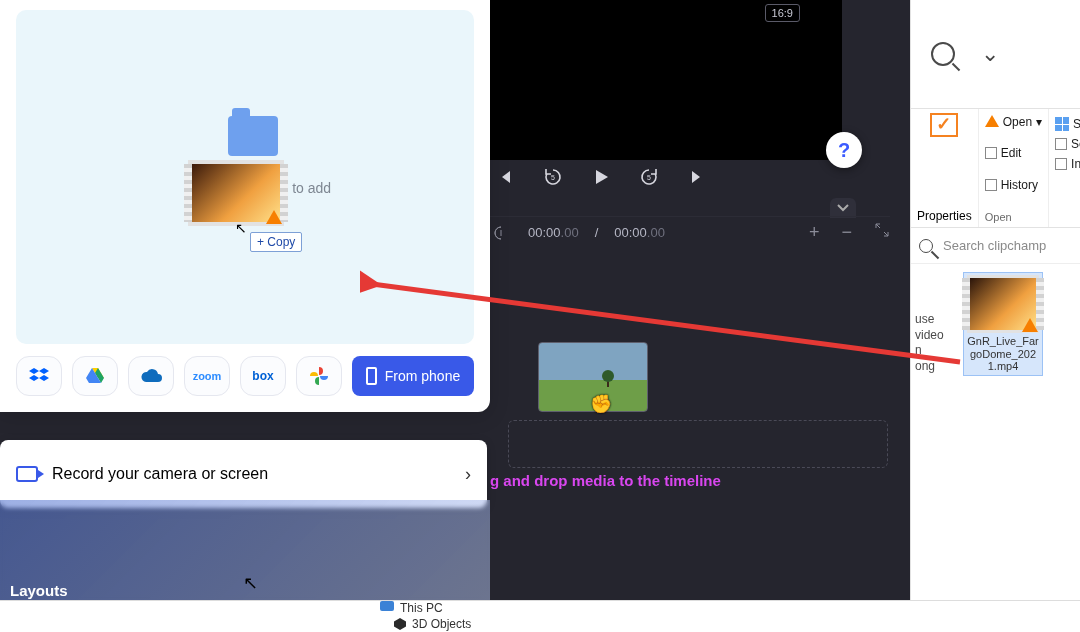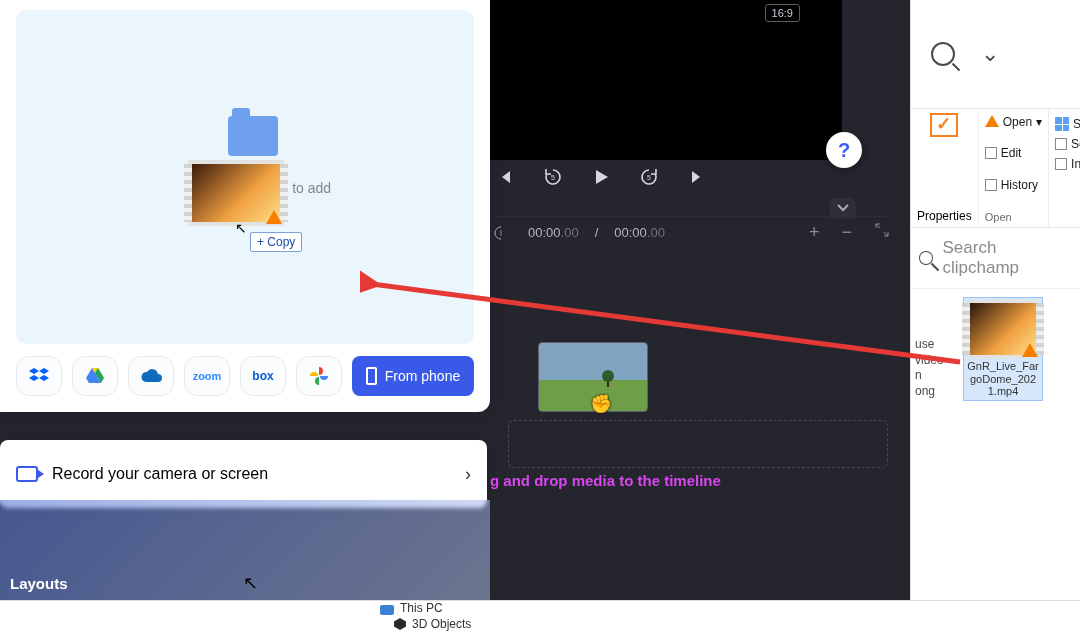--- a/index.html
+++ b/index.html
@@ -99,21 +99,21 @@
   }
   .cam-ic { width:22px; height:16px; border:2px solid #3959e8; border-radius:3px; position:relative; }
   .cam-ic::after { content:""; position:absolute; right:-8px; top:2px; border-top:4px solid transparent; border-bottom:4px solid transparent; border-left:6px solid #3959e8; }
   .chev { margin-left:auto; font-size:18px; color:#333; }
 
   .layouts-strip {
     position:absolute; left:0; top:500px; width:490px; height:100px;
     background: linear-gradient(135deg, rgba(91,122,210,.6), rgba(180,196,240,.5));
     backdrop-filter: blur(2px);
   }
-  .layouts-lbl { position:absolute; left:10px; bottom:8px; color:#fff; font-weight:600; font-size:15px; }
+  .layouts-lbl { position:absolute; left:10px; bottom:1px; color:#fff; font-weight:600; font-size:15px; }
   .lay-cursor { position:absolute; right:232px; bottom:6px; font-size:18px; color:#000; }
 
   
   .explorer {
     position:absolute; right:0; top:0; width:170px; height:632px; background:#fff; border-left:1px solid #e2e2e2;
   }
   .ex-top {
     height:108px; display:flex; align-items:center; gap:26px; padding-left:20px;
   }
   .mag { width:24px; height:24px; border:2px solid #4a4a4a; border-radius:50%; position:relative; }
@@ -127,21 +127,21 @@
   .check-ic::after { content:"✓"; color:#f58220; font-weight:700; position:absolute; left:4px; top:-2px; font-size:18px; }
   .vlc-sm { width:0; height:0; border-left:7px solid transparent; border-right:7px solid transparent; border-bottom:12px solid #f77f00; margin-bottom:2px; }
   .rib-lnk { color:#1a1a1a; display:flex; align-items:center; gap:4px; padding:2px 0; }
   .tiny-ic { width:12px; height:12px; border:1px solid #888; display:inline-block; }
   .rib-grp { color:#6a6a6a; font-size:11px; padding-top:4px; }
   .rib-right { display:flex; flex-direction:column; padding:6px 2px 0 6px; gap:2px; }
   .grid4 { width:14px;height:14px; display:inline-grid; grid-template-columns:1fr 1fr; grid-template-rows:1fr 1fr; gap:1px; }
   .grid4 span{ background:#5aa0f0; }
 
   .search-row {
-    display:flex; align-items:center; gap:10px; padding:10px 8px; border-bottom:1px solid #eee; color:#8a8a8a; font-size:17px;
+    display:flex; align-items:center; gap:10px; padding:10px 8px; border-bottom:1px solid #eee; color:#8a8a8a; font-size:13px;
   }
   .files {
     display:flex; gap:8px; padding:8px 4px; font-size:11px; color:#333;
   }
   .file-card { width:80px; display:flex; flex-direction:column; align-items:center; text-align:center; padding:2px; }
   .file-card.sel { background:#d6e6fb; border:1px solid #9cc2f5; }
   .thumb2 { width:72px; height:58px; background:linear-gradient(135deg,#2a140a,#f0a040 60%,#ffe08a); border:3px solid #e2e2e2; position:relative; }
   .fname { margin-top:2px; line-height:1.15; word-break:break-all; }
   .cut-col { width:40px; padding-top:40px; color:#4a4a4a; font-size:12px; line-height:1.3; }
 
@@ -362,21 +362,21 @@
           <div class="sprockets r"></div>
         <div class="vlc-badge"></div>
       </div>
       <div class="fname">GnR_Live_FargoDome_2021.mp4</div>
     </div>
   </div>
 </div>
 
 <div class="bottom-frag">
   <div class="nav-item" style="flex-direction:column;align-items:flex-start;gap:2px;padding-top:0">
-    <span style="display:flex;align-items:flex-end;gap:6px">
+    <span style="display:flex;align-items:flex-start;gap:6px">
         <span class="pc-ic"></span>
         <span>This PC</span>
       </span>
     <span style="display:flex;align-items:center;gap:6px;padding-left:14px">
         <span class="obj-ic"></span>
         <span>3D Objects</span>
       </span>
   </div>
 </div>
 

